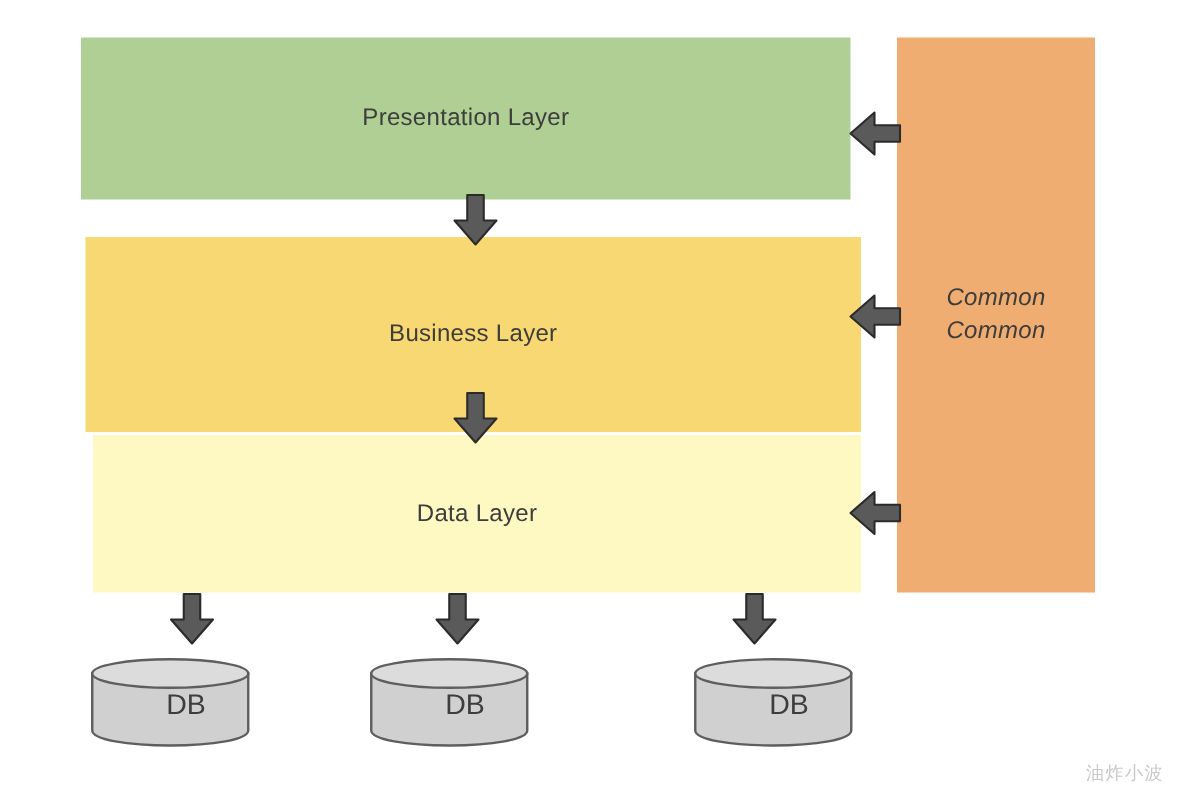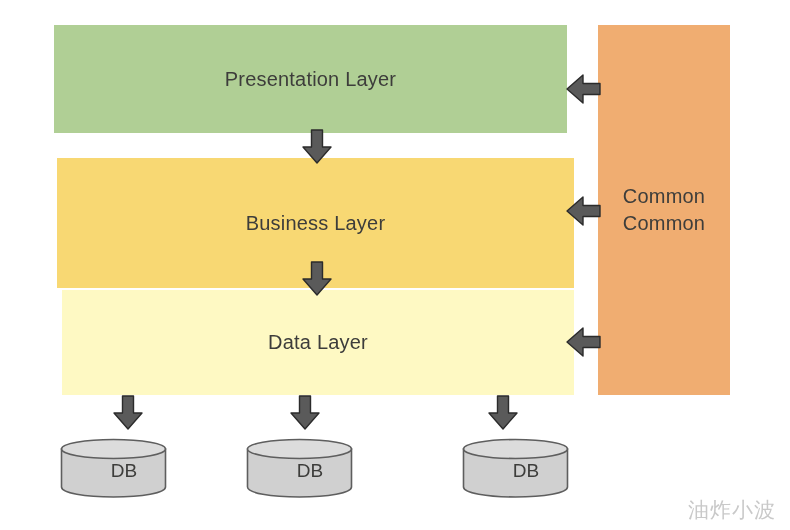--- a/index.html
+++ b/index.html
@@ -18,21 +18,21 @@
     overflow: hidden;
   }
   .layer-box {
     position: absolute;
     display: flex;
     align-items: center;
     justify-content: center;
     box-sizing: border-box;
   }
   .layer-label {
-    font-size: 20px;
+    font-size: 16px;
     color: #3d3d3b;
     letter-spacing: 0.2px;
     font-weight: 400;
     line-height: 1.25;
   }
   
   #box-presentation {
     left: 54px;
     top: 25px;
     width: 513px;
@@ -53,20 +53,21 @@
     height: 105px;
   }
   
   #box-common {
     left: 598px;
     top: 25px;
     width: 132px;
     height: 370px;
     align-items: center;
     justify-content: center;
+    font-style: italic;
   }
   #box-common .layer-label {
     line-height: 1.35;
   }
 
   
   .arrow-down {
     position: absolute;
     width: 30px;
     height: 34px;
@@ -112,21 +113,21 @@
   }
   #db-1 { left: 60px; top: 438px; }
   #db-2 { left: 246px; top: 438px; }
   #db-3 { left: 462px; top: 438px; }
 
   
   #watermark {
     position: absolute;
     right: 14px;
     bottom: 6px;
-    font-size: 21px;
+    font-size: 12px;
     color: #c9c9c9;
     letter-spacing: 1px;
     font-family: "DejaVu Sans", sans-serif;
   }
 </style>
 </head>
 <body>
 
 <div id="canvas">
 

